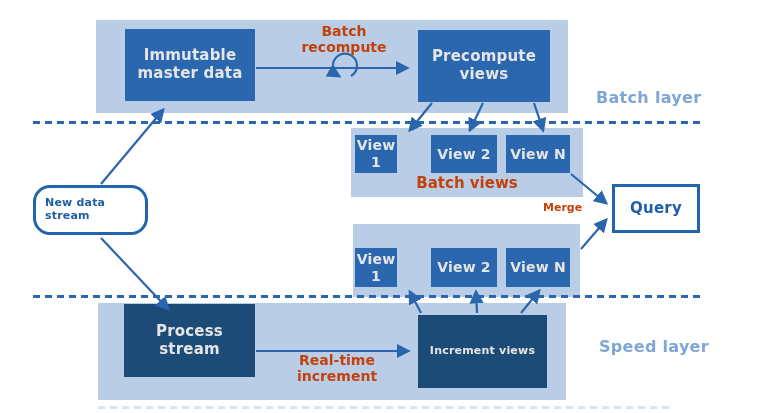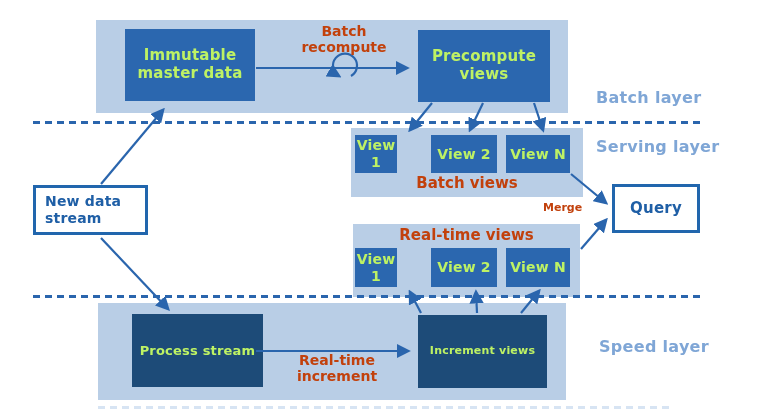--- a/index.html
+++ b/index.html
@@ -15,37 +15,37 @@
   .panel-speed{left:98px;top:303px;width:468px;height:97px;}
   
   .dash{position:absolute;height:3px;z-index:2;
     background:repeating-linear-gradient(90deg,#2a65ad 0 7px,transparent 7px 12px);}
   .dash-1{left:33px;top:121px;width:672px;}
   .dash-2{left:33px;top:295px;width:672px;}
   .dash-bottom{left:98px;top:406px;width:574px;
     background:repeating-linear-gradient(90deg,#d7e4f3 0 7px,transparent 7px 12px);}
   
   .box{position:absolute;display:flex;align-items:center;justify-content:center;
-    text-align:center;color:#bef264;font-weight:bold;line-height:1.18;
+    text-align:center;color:#e5e5e5;font-weight:bold;line-height:1.18;
     letter-spacing:0.2px;z-index:3;}
   .box-medium{background:#2b67af;}
   .box-dark{background:#1d4b78;}
   .box-outline{background:#ffffff;border:3px solid #2166ad;color:#1f5fa6;}
   .box-immutable{left:125px;top:29px;width:130px;height:72px;font-size:15px;}
   .box-precompute{left:418px;top:30px;width:132px;height:72px;font-size:15px;}
   .view{height:38px;top:135px;font-size:14px;}
   .view-rt{height:39px;top:248px;font-size:14px;}
   .v1{left:355px;width:42px;}
   .v2{left:431px;width:66px;}
   .vn{left:506px;width:64px;}
-  .box-process{left:124px;top:314px;width:131px;height:73px;font-size:13px;margin-left:8px;}
+  .box-process{left:124px;top:304px;width:131px;height:73px;font-size:15px;}
   .box-increment{left:418px;top:315px;width:129px;height:73px;font-size:11px;}
   .box-query{left:612px;top:184px;width:82px;height:43px;font-size:15px;}
-  .box-newdata{left:33px;top:185px;width:100px;height:44px;font-size:14px;
-    justify-content:flex-start;text-align:left;padding-left:9px;}
+  .box-newdata{left:33px;top:185px;width:100px;height:44px;font-size:11px;
+    justify-content:flex-start;text-align:left;padding-left:9px;border-radius:17px;}
   
   .lbl{position:absolute;font-weight:bold;color:#c2410c;z-index:5;text-align:center;line-height:1.15;}
   .lbl-batch-recompute{left:285px;top:23px;width:118px;font-size:14px;}
   .lbl-realtime-increment{left:277px;top:352px;width:120px;font-size:14px;}
   .lbl-batch-views{left:351px;top:175px;width:232px;font-size:15px;}
   .lbl-realtime-views{left:353px;top:227px;width:227px;font-size:15px;}
   .lbl-merge{left:543px;top:202px;width:60px;font-size:11px;text-align:left;}
   .layer-lbl{position:absolute;font-weight:bold;color:#7fa6d6;font-size:16px;
     letter-spacing:0.3px;z-index:5;white-space:nowrap;}
   .layer-batch{left:596px;top:64px;margin-top:24px;}
@@ -103,23 +103,21 @@
   <div class="box box-medium view v1">
     <span>View 1</span>
   </div>
   <div class="box box-medium view v2">
     <span>View 2</span>
   </div>
   <div class="box box-medium view vn">
     <span>View N</span>
   </div>
   <div class="lbl lbl-batch-views">Batch views</div>
-  <div class="layer-lbl layer-serving">Serving layer</div>
 
-  <div class="lbl lbl-realtime-views">Real-time views</div>
   <div class="box box-medium view-rt box v1" style="top:248px;">
     <span>View 1</span>
   </div>
   <div class="box box-medium view-rt box v2" style="top:248px;">
     <span>View 2</span>
   </div>
   <div class="box box-medium view-rt box vn" style="top:248px;">
     <span>View N</span>
   </div>
 

